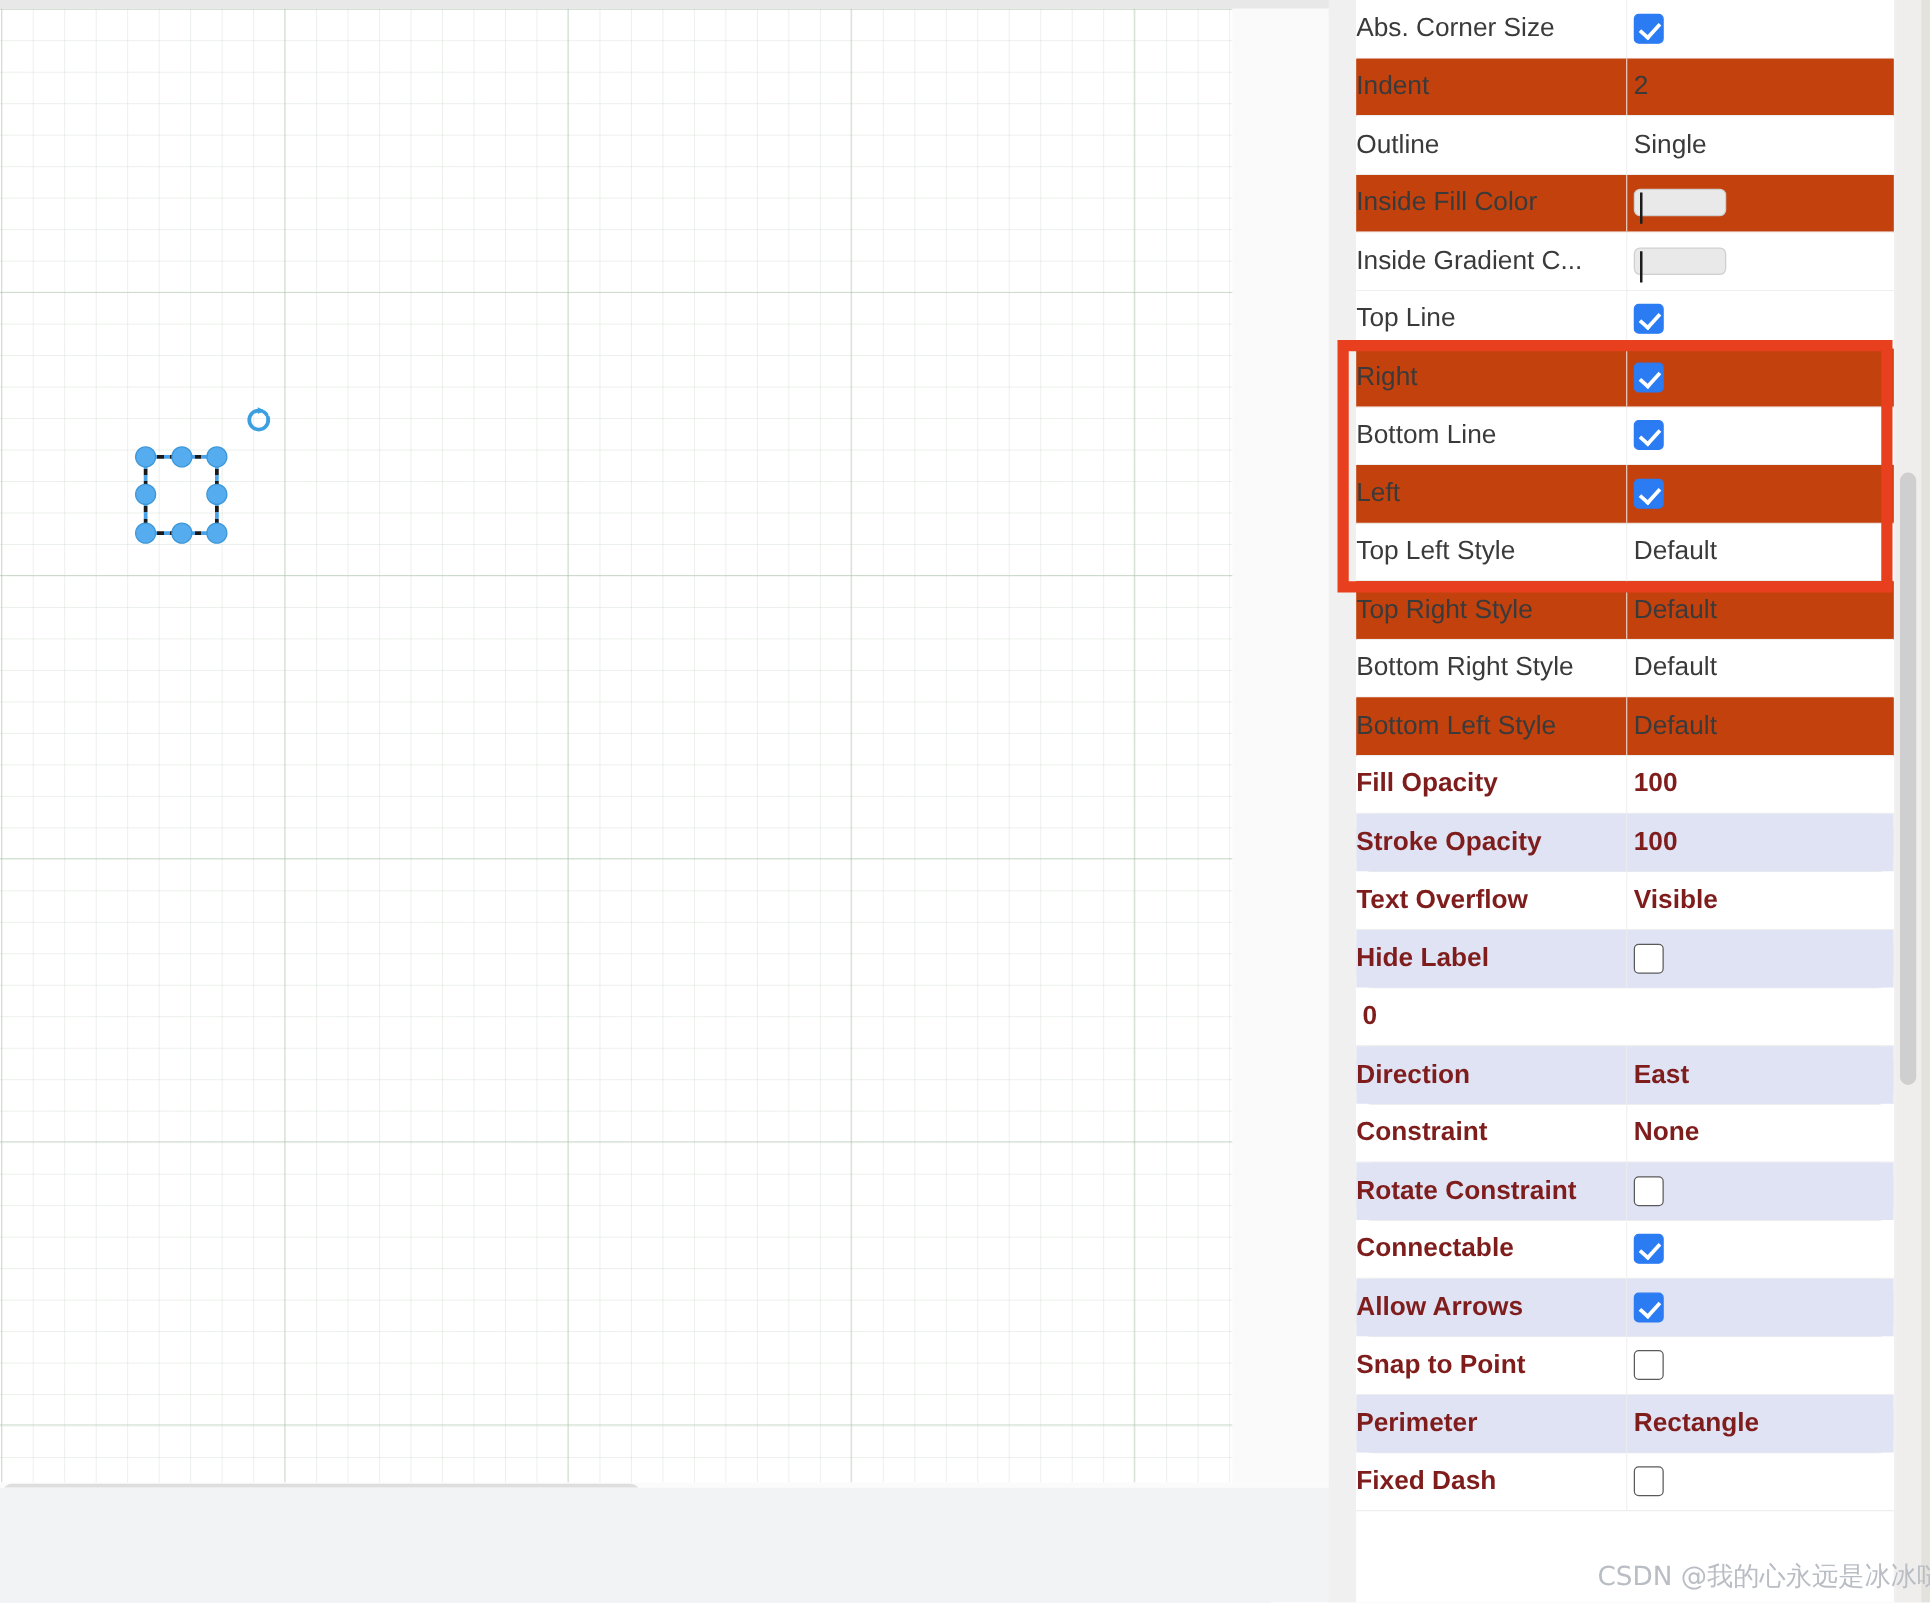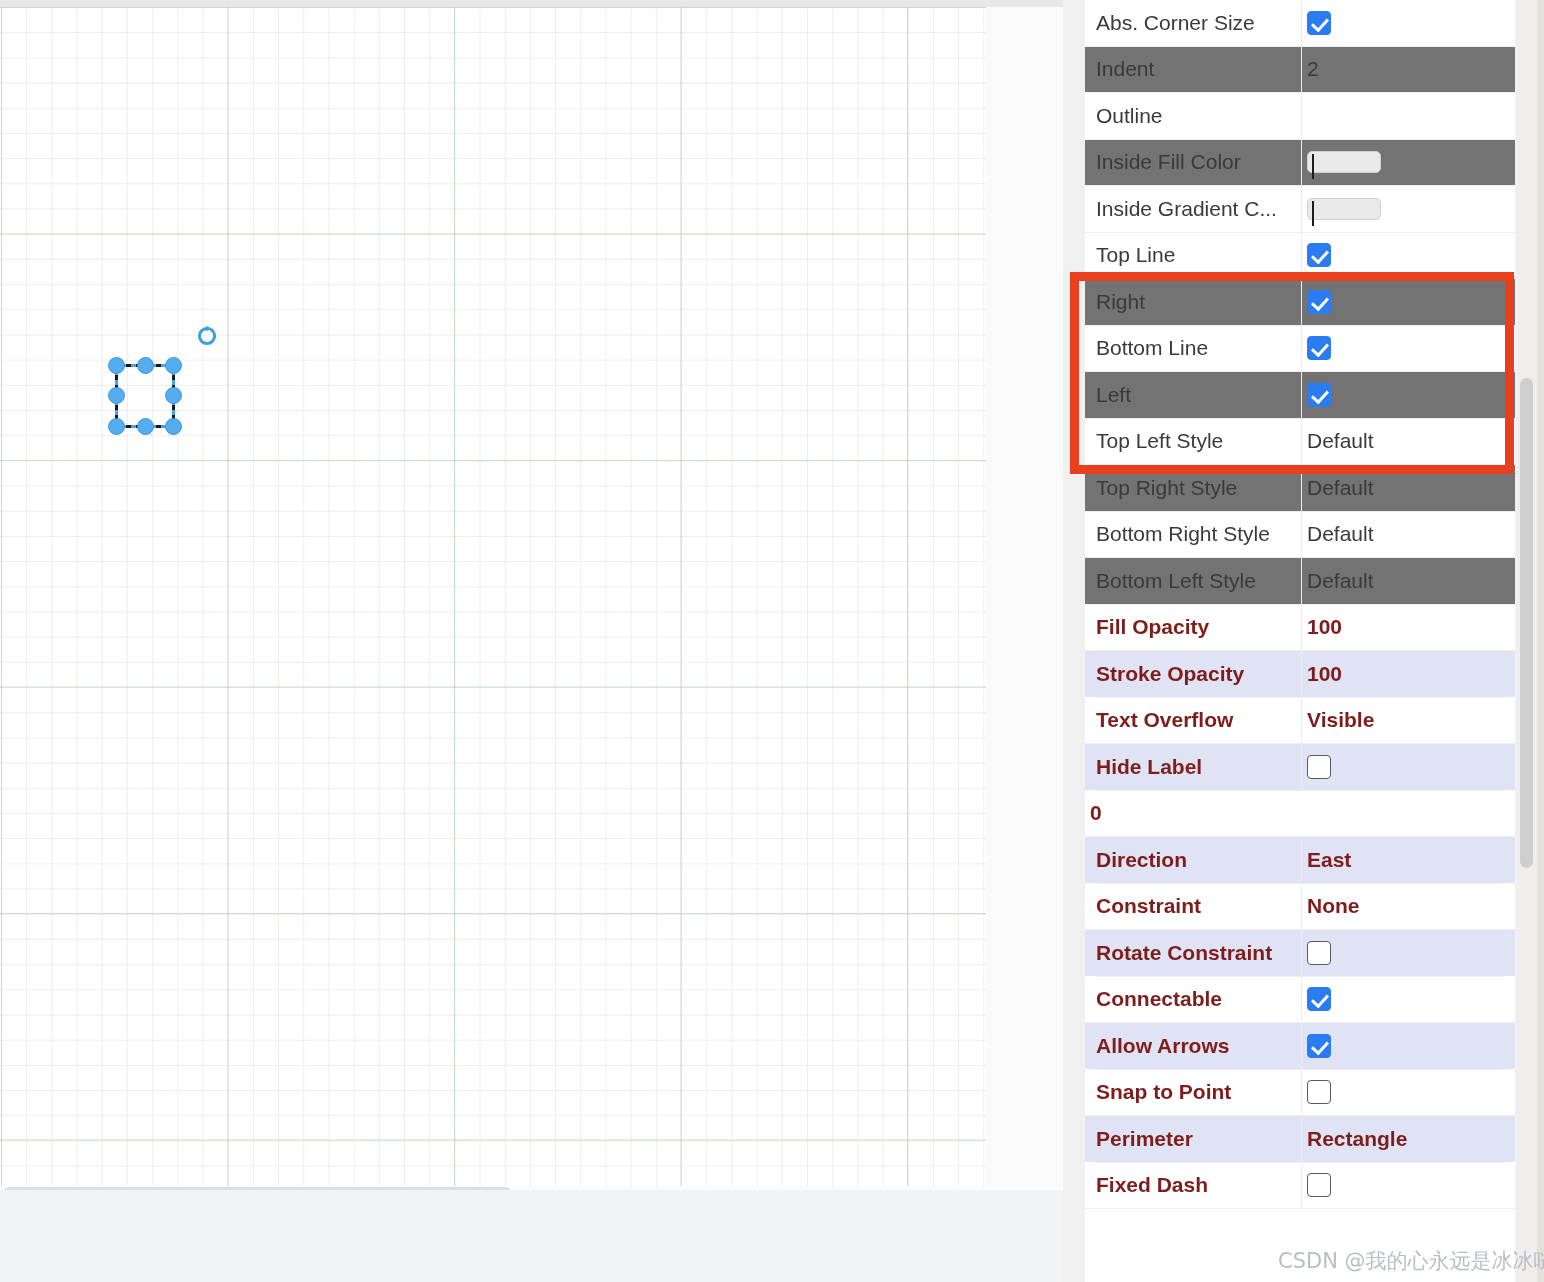--- a/index.html
+++ b/index.html
@@ -112,38 +112,37 @@
     overflow: hidden;
     background: #ffffff;
   }
   .prop-row {
     display: flex;
     height: 46.5px;
     align-items: stretch;
     border-bottom: 1px solid #eeeeee;
     background: #ffffff;
   }
-  .prop-row.alt { background: #737373; }
+  .prop-row.alt { background: #c2410c; }
   
   .prop-row.blue { }
   .prop-row.blue .prop-name,
   .prop-row.blue .prop-value {
     color: #7f1d1d;
     font-weight: bold;
   }
   .prop-row.blue-bg { background: #dfe3f3; border-radius: 14px; }
   .prop-row.blue-bg .prop-name { background: #dfe3f3; }
   .prop-row.blue-bg .prop-value { background: #dfe3f3; }
 
   .prop-name {
     width: 217px;
     flex: 0 0 217px;
     display: flex;
     align-items: center;
-    padding-left: 11px;
     font-size: 21px;
     color: #3a3a3a;
     white-space: nowrap;
     overflow: hidden;
     border-right: 1px solid #eeeeee;
     background: inherit;
   }
   .prop-value {
     flex: 1 1 auto;
     display: flex;
@@ -291,20 +290,21 @@
         <div class="prop-value">
           <span class="cbox on"></span>
         </div>
       </div>
       <div class="prop-row alt">
         <div class="prop-name">Indent</div>
         <div class="prop-value">2</div>
       </div>
       <div class="prop-row">
         <div class="prop-name">Outline</div>
+        <div class="prop-value">Single</div>
       </div>
       <div class="prop-row alt">
         <div class="prop-name">Inside Fill Color</div>
         <div class="prop-value">
           <span class="swatch"><span class="swatch-inner"></span></span>
         </div>
       </div>
       <div class="prop-row">
         <div class="prop-name">Inside Gradient C...</div>
         <div class="prop-value">

